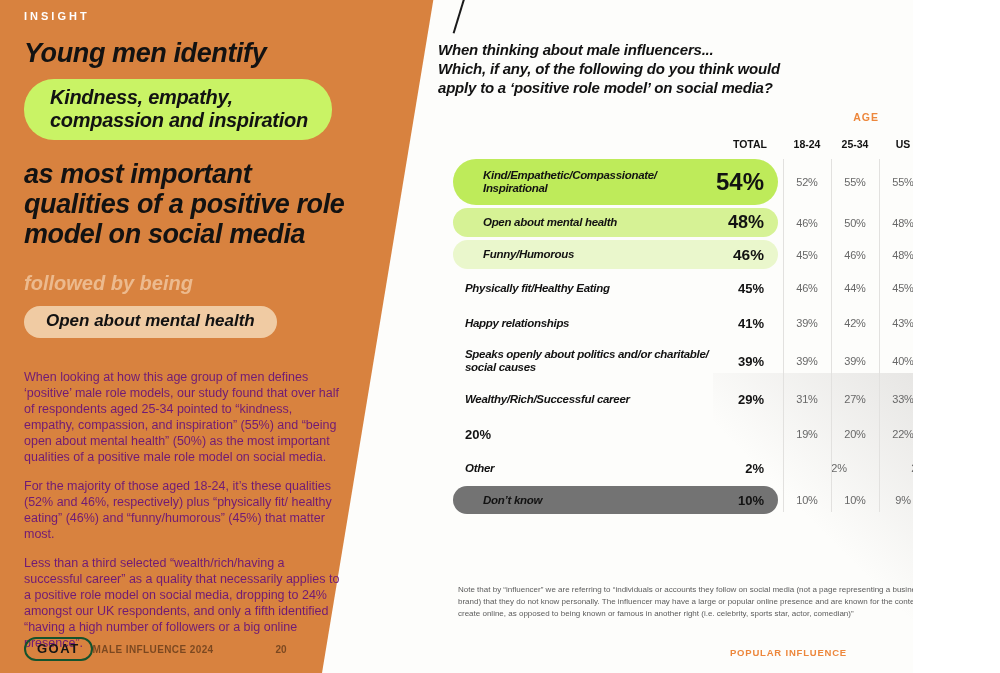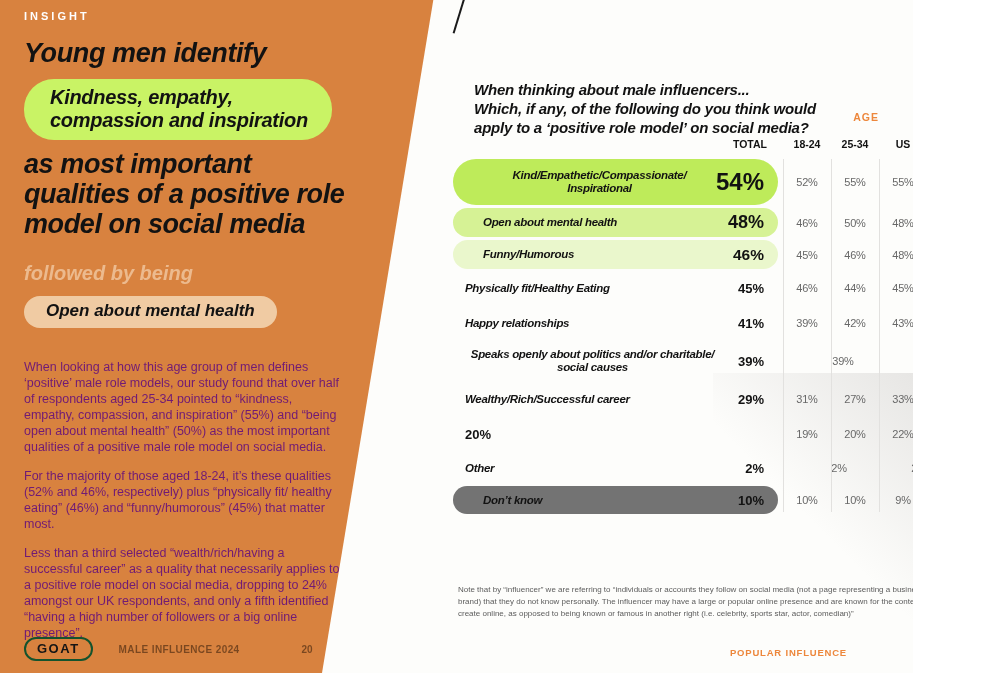--- a/index.html
+++ b/index.html
@@ -14,65 +14,65 @@
   }
   .left-content{position:absolute;left:24px;top:10px;width:400px;}
   .insight{color:#ffffff;font-size:11px;font-weight:800;letter-spacing:3px;}
   .headline{color:#121212;font-size:27px;line-height:30px;font-weight:800;font-style:italic;letter-spacing:-0.4px;}
   .headline-top{margin-top:16px;}
   .green-pill{
     display:inline-block;margin-top:11px;background:#C9F365;border-radius:30px;
     padding:7px 24px 8px 26px;color:#121212;
     font-size:20px;line-height:23px;font-weight:800;font-style:italic;letter-spacing:-0.3px;
   }
-  .headline-bottom{margin-top:9px;}
+  .headline-bottom{margin-top:19px;}
   .followed{margin-top:23px;color:#ECBA8E;font-size:20px;font-weight:800;font-style:italic;}
   .tan-pill{
     display:inline-block;margin-top:11px;background:#F0CBA3;border-radius:22px;
     padding:5px 22px 7px 22px;color:#121212;
     font-size:17px;font-weight:800;font-style:italic;
   }
   .paras{margin-top:31px;width:320px;color:#701a75;font-size:12.5px;line-height:16px;}
   .paras p{margin:0 0 13px 0;}
   .left-footer{position:absolute;left:24px;bottom:12px;display:flex;align-items:center;}
   .goat-logo{
     border:2px solid #14532d;border-radius:15px;padding:2px 11px 3px 11px;
     color:#151515;font-size:13px;font-weight:800;letter-spacing:1.5px;
   }
-  .report-name{margin-left:26px;font-size:10px;font-weight:700;letter-spacing:0.4px;color:rgba(46,24,8,0.55);}
+  .report-name{font-size:10px;font-weight:700;letter-spacing:0.4px;color:rgba(46,24,8,0.55);}
   .page-number{margin-left:62px;font-size:10px;font-weight:700;color:rgba(46,24,8,0.55);}
 
   
   .shade{position:absolute;right:0;bottom:0;width:200px;height:300px;
     background:linear-gradient(225deg,#e7e6e4 0%,rgba(255,255,255,0) 50%);}
-  .question{position:absolute;left:474px;top:40px;color:#121212;
-    font-size:15px;line-height:19px;font-weight:800;font-style:italic;letter-spacing:-0.2px;margin-top:40px;}
+  .question{position:absolute;left:438px;top:40px;color:#121212;
+    font-size:15px;line-height:19px;font-weight:800;font-style:italic;letter-spacing:-0.2px;}
   .slash{position:absolute;width:2px;background:#1a1a1a;}
   .slash-top{left:458px;top:-3px;height:37px;transform:rotate(17deg);}
   .slash-bottom{left:988px;top:552px;height:128px;transform:rotate(6deg);}
 
   
   .table{position:absolute;left:453px;top:110px;width:522px;}
   .ghead,.chead,.trow{display:grid;grid-template-columns:330px 48px 48px 48px 48px;}
   .ghead{height:14px;align-items:center;}
   .ghead .grp{font-size:10.5px;font-weight:800;letter-spacing:1px;color:#ED873C;text-align:right;}
   .grp-age{grid-column:2/4;}
   .grp-country{grid-column:4/6;}
   .chead{margin-top:13px;height:14px;align-items:center;}
   .chead .col{font-size:10.5px;font-weight:800;color:#121212;text-align:center;}
   .col-total{text-align:right !important;padding-right:16px;}
   .rows{position:relative;margin-top:8px;display:flex;flex-direction:column;gap:3px;}
   .vline{position:absolute;top:0;bottom:2px;width:1px;background:#E2E1DF;}
-  .trow{align-items:stretch;text-align:center;}
+  .trow{align-items:stretch;}
   .trow:nth-child(5){height:46px;}   
   .trow:nth-child(6){height:29px;}
   .trow:nth-child(7){height:29px;}
   .trow:nth-child(8){height:32px;}
   .trow:nth-child(9){height:32px;}
-  .trow:nth-child(10){height:38px;gap:36px;}
+  .trow:nth-child(10){height:38px;}
   .trow:nth-child(11){height:32px;}
   .trow:nth-child(12){height:32px;}
   .trow:nth-child(13){height:30px;gap:32px;}
   .trow:nth-child(14){height:28px;}
   .lead{display:flex;align-items:center;justify-content:space-between;
     margin-right:5px;border-radius:26px;padding:0 14px 0 30px;}
   .hl-none{background:transparent;padding-left:12px;}
   .hl-green-1{background:#BEEB5A;}
   .hl-green-2{background:#D6F295;}
   .hl-green-3{background:#EAF7CC;}

